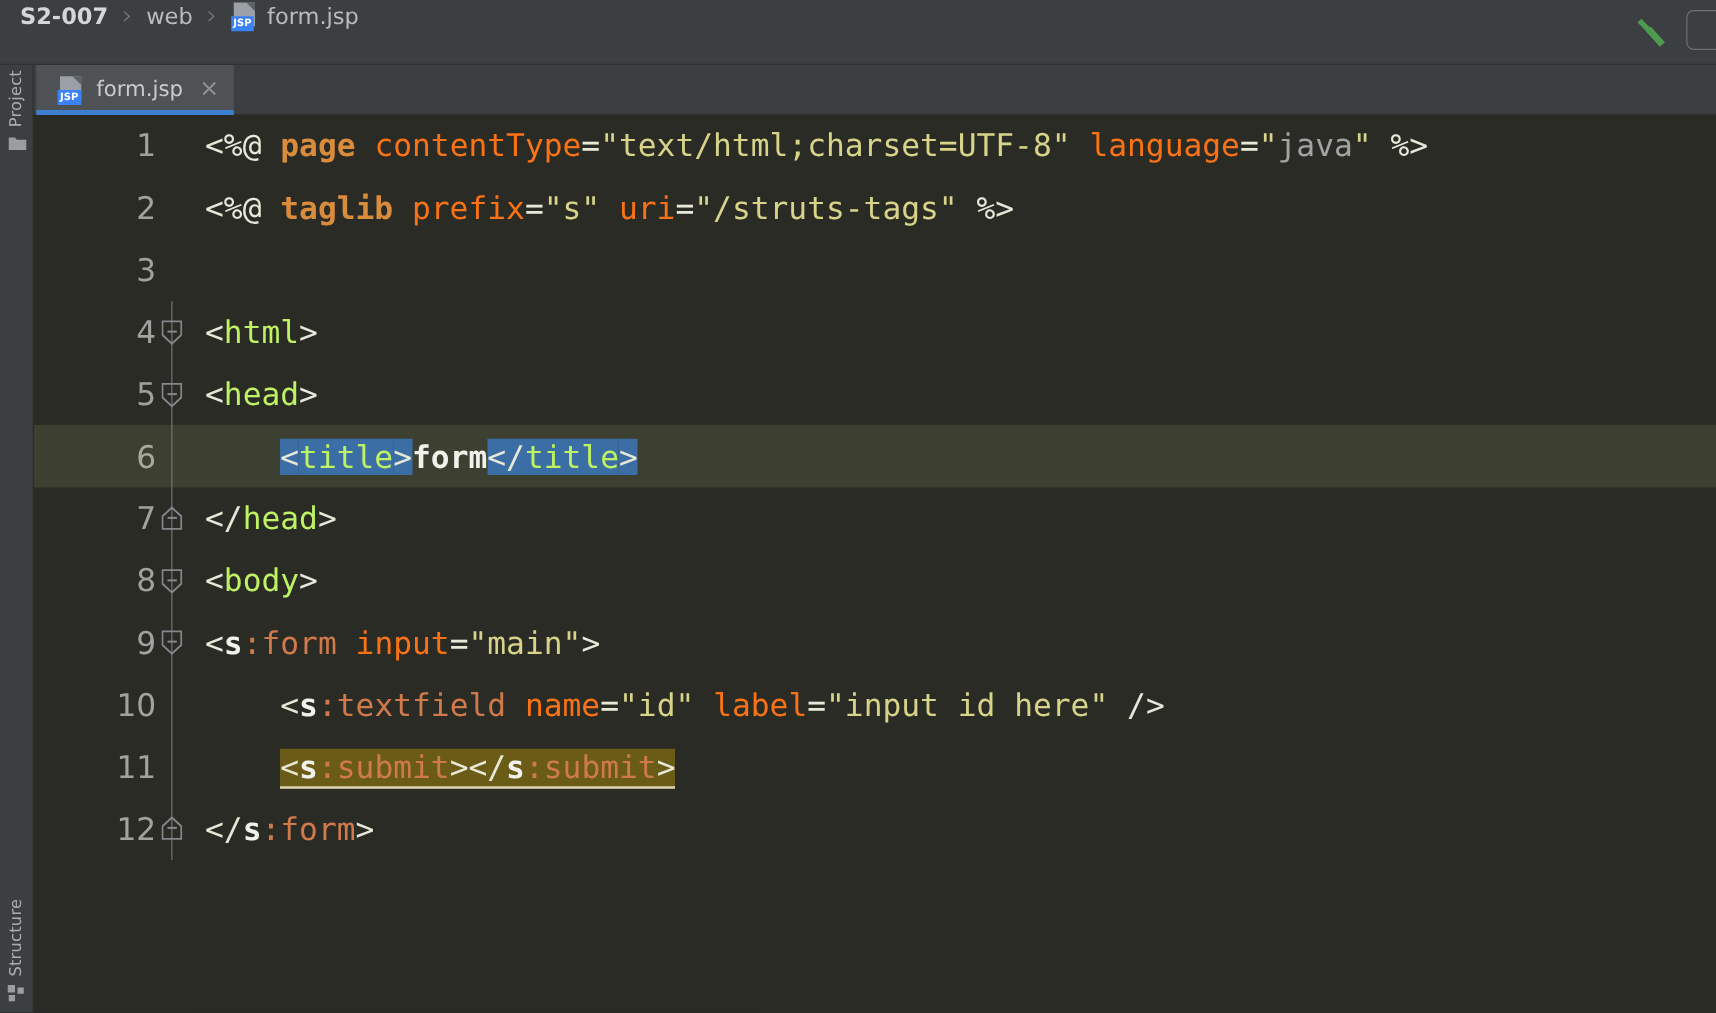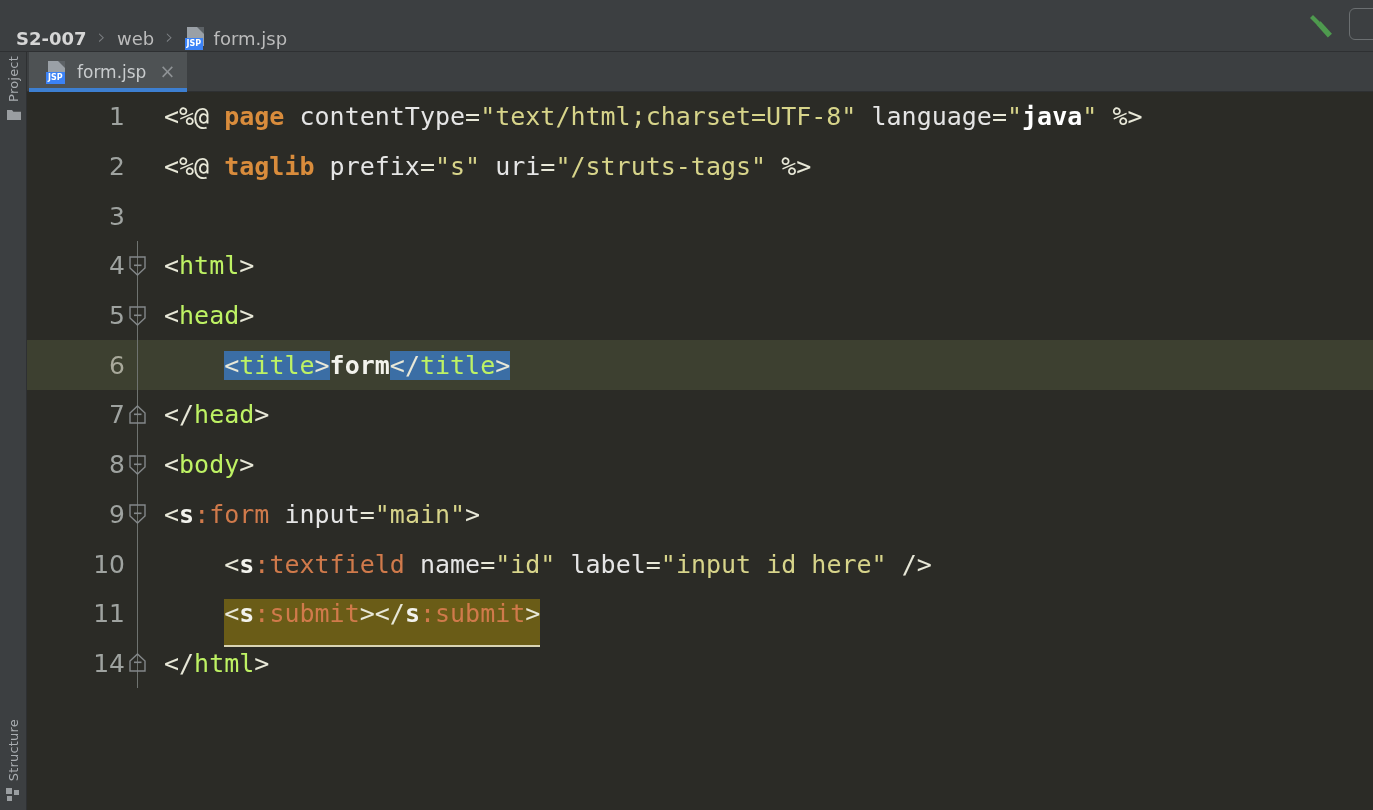--- a/index.html
+++ b/index.html
@@ -9,21 +9,21 @@
     font-family: "DejaVu Sans", sans-serif;
     overflow: hidden;
   }
 
   #app { position: relative; width: 1373px; height: 810px; }
 
   
   .breadcrumb-bar {
     position: absolute; left: 0; top: 0; width: 1373px; height: 52px;
     background: #3c3f41;
-    display: flex; align-items: flex-end;
+    display: flex; align-items: flex-start;
     border-bottom: 1px solid #2e3032;
   }
   .crumbs { display: flex; align-items: center; padding-left: 14px; gap: 0; }
   .crumb {
     display: flex; align-items: center; gap: 7px;
     font-size: 18px; color: #bbbbbb;
     padding: 0 2px;
   }
   .crumb.first { font-weight: bold; color: #d6d6d6; }
   .crumb-sep {
@@ -143,35 +143,35 @@
   .fold-mark {
     position: absolute; left: 4px; top: 50%; margin-top: -10px;
     width: 17px; height: 20px;
   }
 
   .code { padding-left: 14px; }
 
   
   .t-dir      { color: #e8e8d8; }      
   .t-dirname  { color: #d98c3c; font-weight: bold; } 
-  .t-attr     { color: #e5e5e5; }      
+  .t-attr     { color: #f97316; }      
   .t-str      { color: #d7d48a; }      
-  .t-strgray  { color: #ffffff; font-weight: bold; }      
+  .t-strgray  { color: #a3a3a3; }      
   .t-eq       { color: #e8e8d8; }
   .t-brack    { color: #e8e8d8; }      
   .t-tag      { color: #bef264; }      
   .t-stag     { color: #d07a4b; }      
   .t-sprefix  { color: #f2f2ec; font-weight: bold; }
   .t-text     { color: #f2f2ec; font-weight: bold; }
 
   .sel { background: #3b6ea5; }
   .warn {
     background: #6a5c17;
     border-bottom: 2px solid #d9d4b4;
-    padding-bottom: 17px;
+    padding-bottom: 1px;
   }
 
   .scrollbar-track {
     position: absolute; right: 0; top: 0; width: 12px; height: 100%;
   }
 </style>
 </head>
 <body>
 
 <div id="app">
@@ -263,21 +263,21 @@
         <div class="line"><span class="lnum">8</span><span class="fold-col"><span class="fold-line"></span><svg class="fold-mark" viewBox="0 0 17 20">
               <path d="M1 1 H16 V12 L8.5 19 L1 12 Z" fill="none" stroke="#84888a" stroke-width="1.4"></path>
               <rect x="5" y="8.5" width="7.5" height="1.6" fill="#84888a"></rect>
             </svg></span><span class="code"><span class="t-brack">&lt;</span><span class="t-tag">body</span><span class="t-brack">&gt;</span></span></div>
         <div class="line"><span class="lnum">9</span><span class="fold-col"><span class="fold-line"></span><svg class="fold-mark" viewBox="0 0 17 20">
               <path d="M1 1 H16 V12 L8.5 19 L1 12 Z" fill="none" stroke="#84888a" stroke-width="1.4"></path>
               <rect x="5" y="8.5" width="7.5" height="1.6" fill="#84888a"></rect>
             </svg></span><span class="code"><span class="t-brack">&lt;</span><span class="t-sprefix">s</span><span class="t-stag">:</span><span class="t-stag">form</span><span class="t-brack"> </span><span class="t-attr">input</span><span class="t-eq">=</span><span class="t-str">"main"</span><span class="t-brack">&gt;</span></span></div>
         <div class="line"><span class="lnum">10</span><span class="fold-col"><span class="fold-line"></span></span><span class="code"><span class="t-brack">    </span><span class="t-brack">&lt;</span><span class="t-sprefix">s</span><span class="t-stag">:</span><span class="t-stag">textfield</span><span class="t-brack"> </span><span class="t-attr">name</span><span class="t-eq">=</span><span class="t-str">"id"</span><span class="t-brack"> </span><span class="t-attr">label</span><span class="t-eq">=</span><span class="t-str">"input id here"</span><span class="t-brack"> /&gt;</span></span></div>
         <div class="line"><span class="lnum">11</span><span class="fold-col"><span class="fold-line"></span></span><span class="code"><span class="t-brack">    </span><span class="warn"><span class="t-brack">&lt;</span><span class="t-sprefix">s</span><span class="t-stag">:</span><span class="t-stag">submit</span><span class="t-brack">&gt;</span><span class="t-brack">&lt;/</span><span class="t-sprefix">s</span><span class="t-stag">:</span><span class="t-stag">submit</span><span class="t-brack">&gt;</span></span></span></div>
-        <div class="line"><span class="lnum">14</span><span class="fold-col"><span class="fold-line"></span><svg class="fold-mark" viewBox="0 0 17 20">
+        <div class="line"><span class="lnum">12</span><span class="fold-col"><span class="fold-line"></span><svg class="fold-mark" viewBox="0 0 17 20">
               <path d="M8.5 1 L16 8 V18 H1 V8 Z" fill="none" stroke="#84888a" stroke-width="1.4"></path>
               <rect x="5" y="8.5" width="7.5" height="1.6" fill="#84888a"></rect>
-            </svg></span><span class="code"><span class="t-brack">&lt;/</span><span class="t-tag">html</span><span class="t-brack">&gt;</span></span></div>
+            </svg></span><span class="code"><span class="t-brack">&lt;/</span><span class="t-sprefix">s</span><span class="t-stag">:</span><span class="t-stag">form</span><span class="t-brack">&gt;</span></span></div>
       </div>
     <div class="scrollbar-track"></div>
   </div>
 
 </div>
 
 </body></html>

